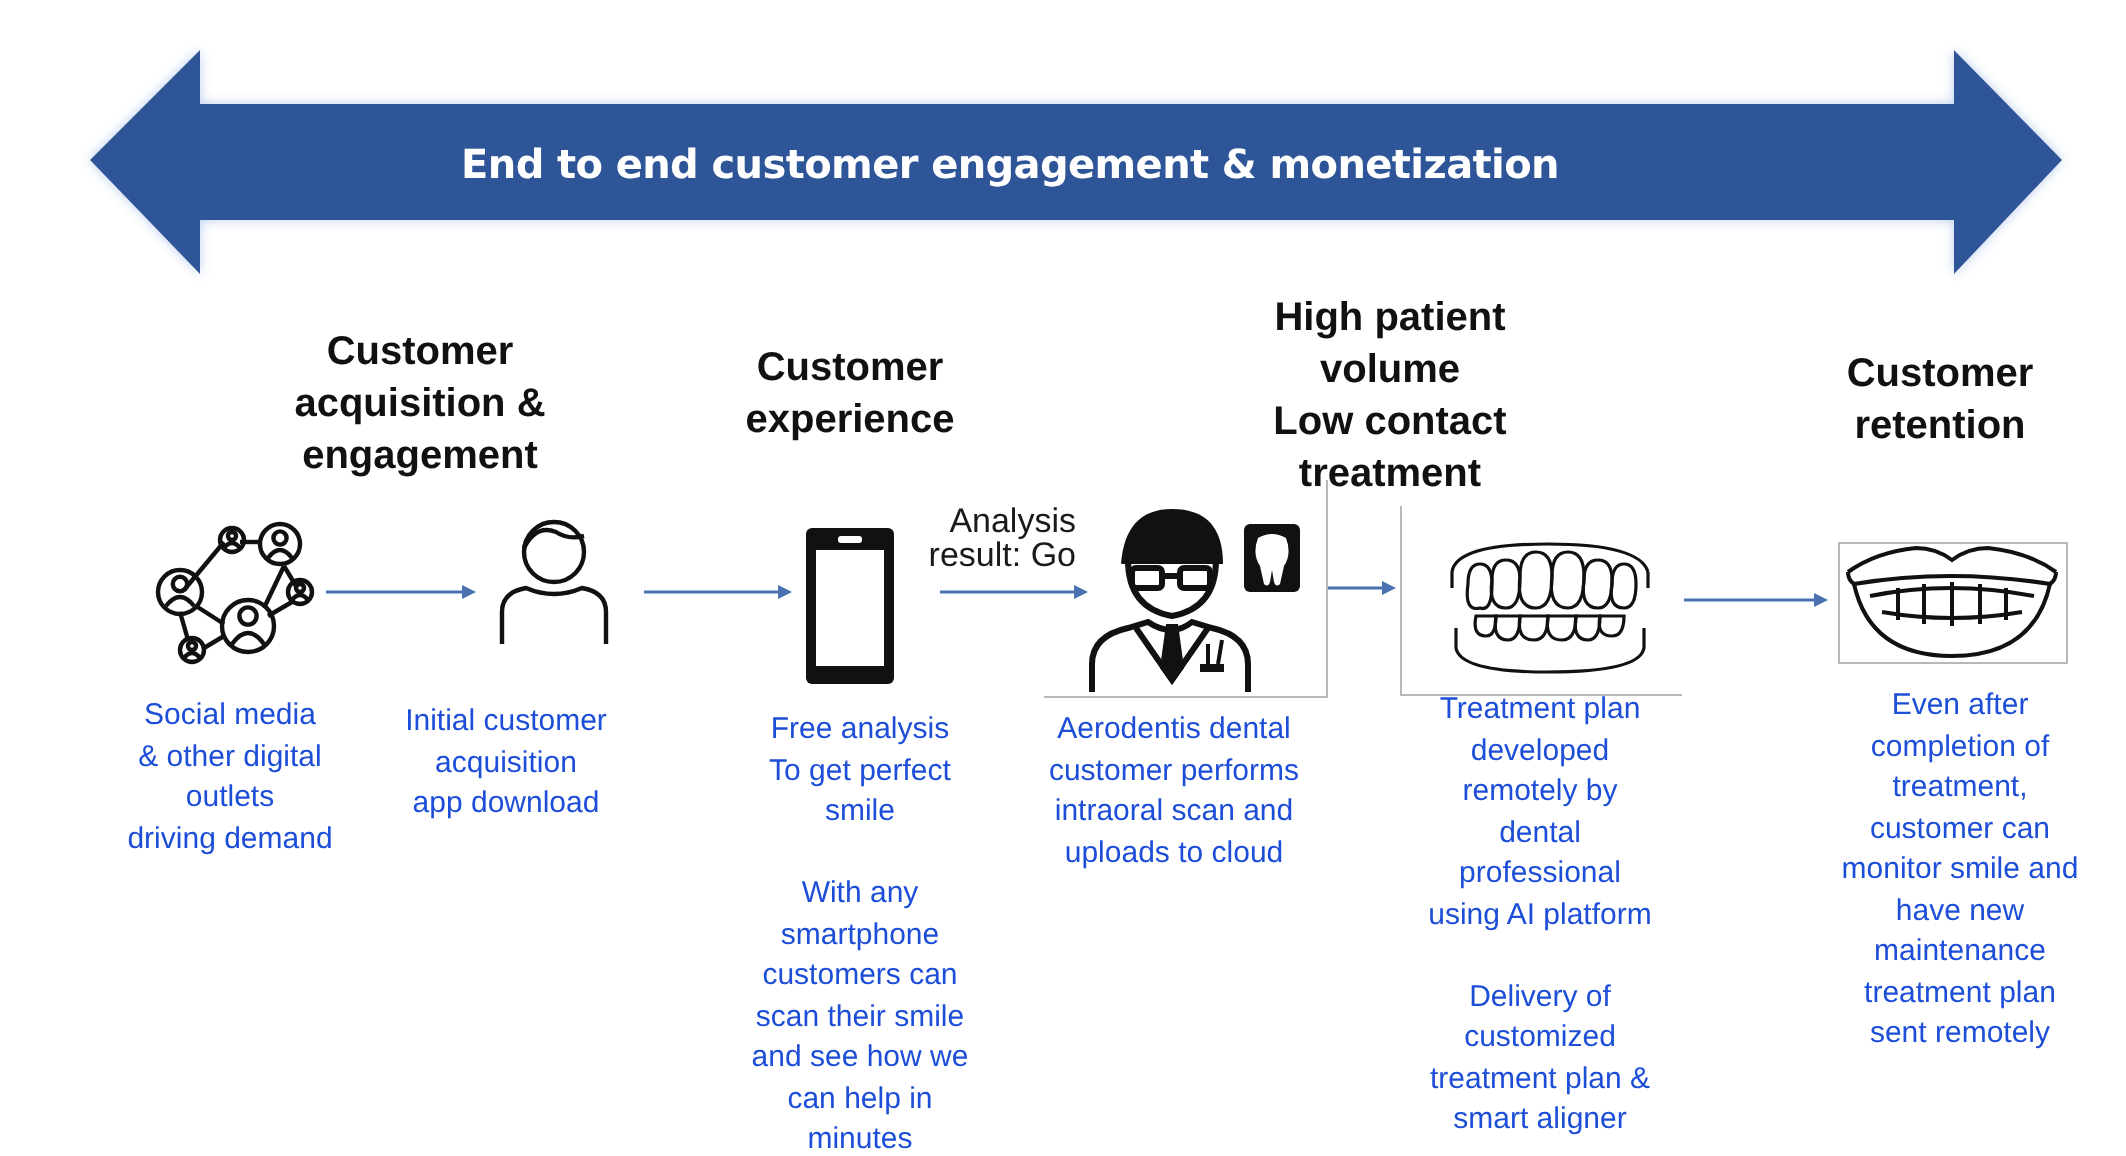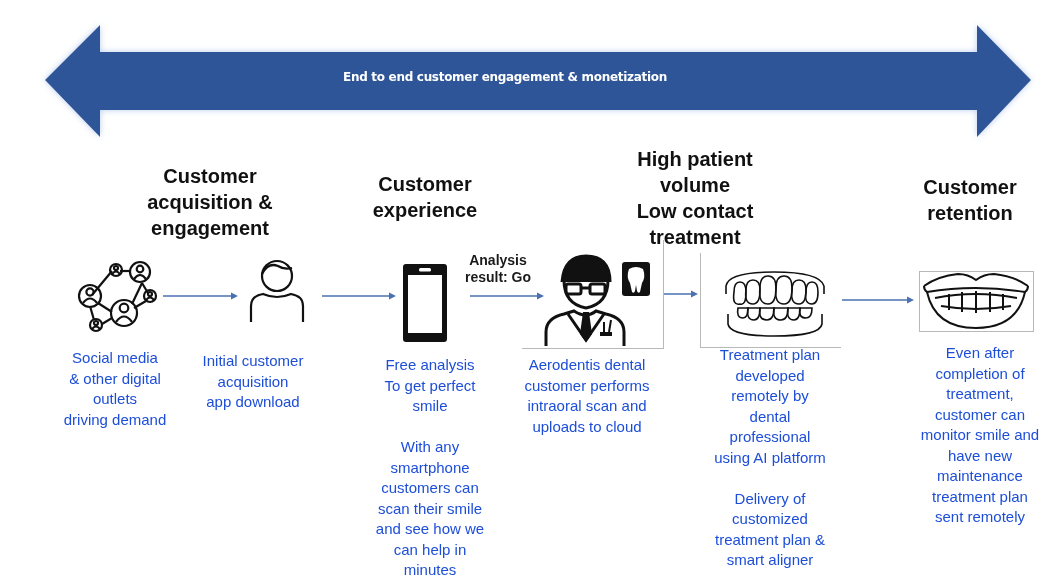--- a/index.html
+++ b/index.html
@@ -1,24 +1,24 @@
 <!DOCTYPE html>
 <html><head>
 <meta charset="utf-8">
 <style>
   html, body { margin:0; padding:0; background:#ffffff; }
   body { width:1063px; height:578px; position:relative; overflow:hidden;
          font-family:"Liberation Sans", sans-serif; color:#1a1a1a; }
   .abs { position:absolute; }
   #banner { position:absolute; left:0; top:0; width:1063px; height:150px; }
   .banner-text { position:absolute; left:0; width:1010px; top:70px; text-align:center;
-                 color:#ffffff; font-family:"DejaVu Sans", sans-serif; font-size:12px; font-weight:bold; letter-spacing:-0.3px; }
+                 color:#ffffff; font-family:"DejaVu Sans", sans-serif; font-size:20px; font-weight:bold; letter-spacing:-0.3px; }
   .stage-title { position:absolute; text-align:center; font-weight:bold; font-size:20px; line-height:26px; color:#111; white-space:pre-line; }
   .desc { position:absolute; text-align:center; font-size:15px; line-height:20.5px; color:#1d4ed8; white-space:pre-line; }
-  .small-label { position:absolute; text-align:center; font-weight:bold; font-size:14px; line-height:17px; white-space:pre-line; }
+  .small-label { position:absolute; text-align:right; font-weight:normal; font-size:17px; line-height:17px; white-space:pre-line; }
   .framebox { position:absolute; border-right:1px solid #b8b8b8; border-bottom:1px solid #b8b8b8; }
   .fullbox { position:absolute; border:1px solid #b8b8b8; }
   .leftbox { position:absolute; border-left:1px solid #b8b8b8; border-bottom:1px solid #b8b8b8; }
   svg { overflow:visible; }
 </style>
 </head>
 <body>
 
 <svg id="banner" viewBox="0 0 1063 150">
   <defs>

